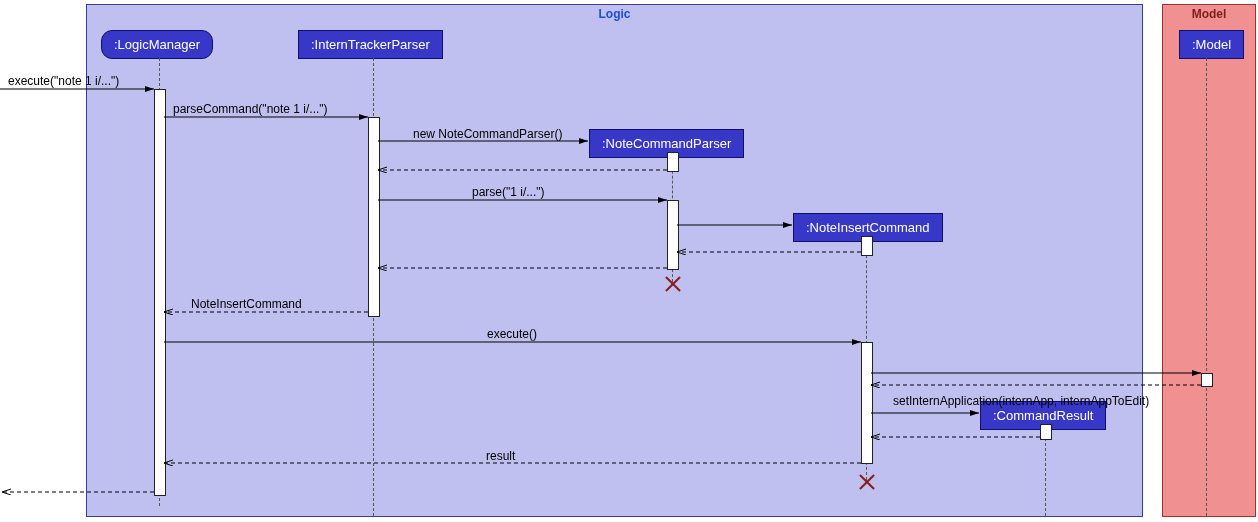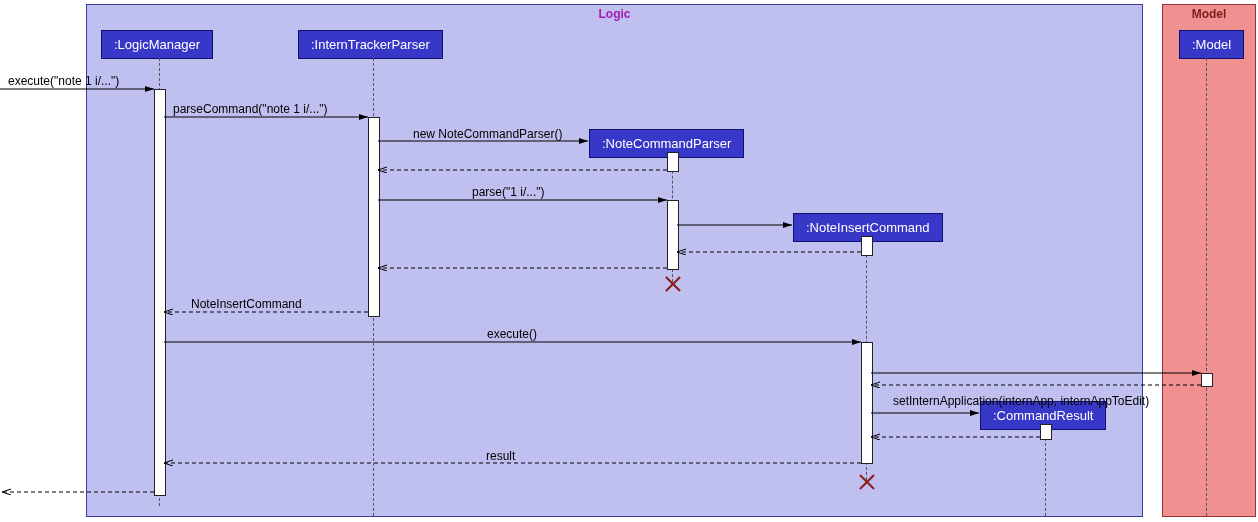--- a/index.html
+++ b/index.html
@@ -30,21 +30,21 @@
     background: #f09090;
     border: 1px solid #a03030;
   }
   .box-title {
     text-align: center;
     font-weight: bold;
     font-size: 12px;
     padding: 2px 0 0 0;
     color: #fff;
   }
-  .box-logic .box-title { color: #a21caf; }
+  .box-logic .box-title { color: #1d4ed8; }
   .box-model .box-title { color: #7f1d1d; }
   .participant {
     position: absolute;
     background: #3737c8;
     color: #fff;
     padding: 6px 12px;
     border: 1px solid #10106a;
     font-size: 13px;
     white-space: nowrap;
   }
@@ -92,21 +92,21 @@
 </head>
 <body>
 
 <div class="box-logic">
   <div class="box-title">Logic</div>
 </div>
 <div class="box-model">
   <div class="box-title">Model</div>
 </div>
 
-<div class="participant" style="left:101px; top:30px;">:LogicManager</div>
+<div class="participant" style="left:101px; top:30px;border-radius:11px;">:LogicManager</div>
 <div class="participant" style="left:298px; top:30px;">:InternTrackerParser</div>
 <div class="participant" style="left:589px; top:129px;">:NoteCommandParser</div>
 <div class="participant" style="left:793px; top:213px;text-align:right;">:NoteInsertCommand</div>
 <div class="participant" style="left:980px; top:401px;">:CommandResult</div>
 <div class="participant" style="left:1179px; top:30px;">:Model</div>
 
 <div class="lifeline" style="left:159px; top:58px; height:448px;"></div>
 <div class="lifeline" style="left:373px; top:58px; height:458px;"></div>
 <div class="lifeline" style="left:672px; top:156px; height:126px;"></div>
 <div class="lifeline" style="left:866px; top:240px; height:240px;"></div>

